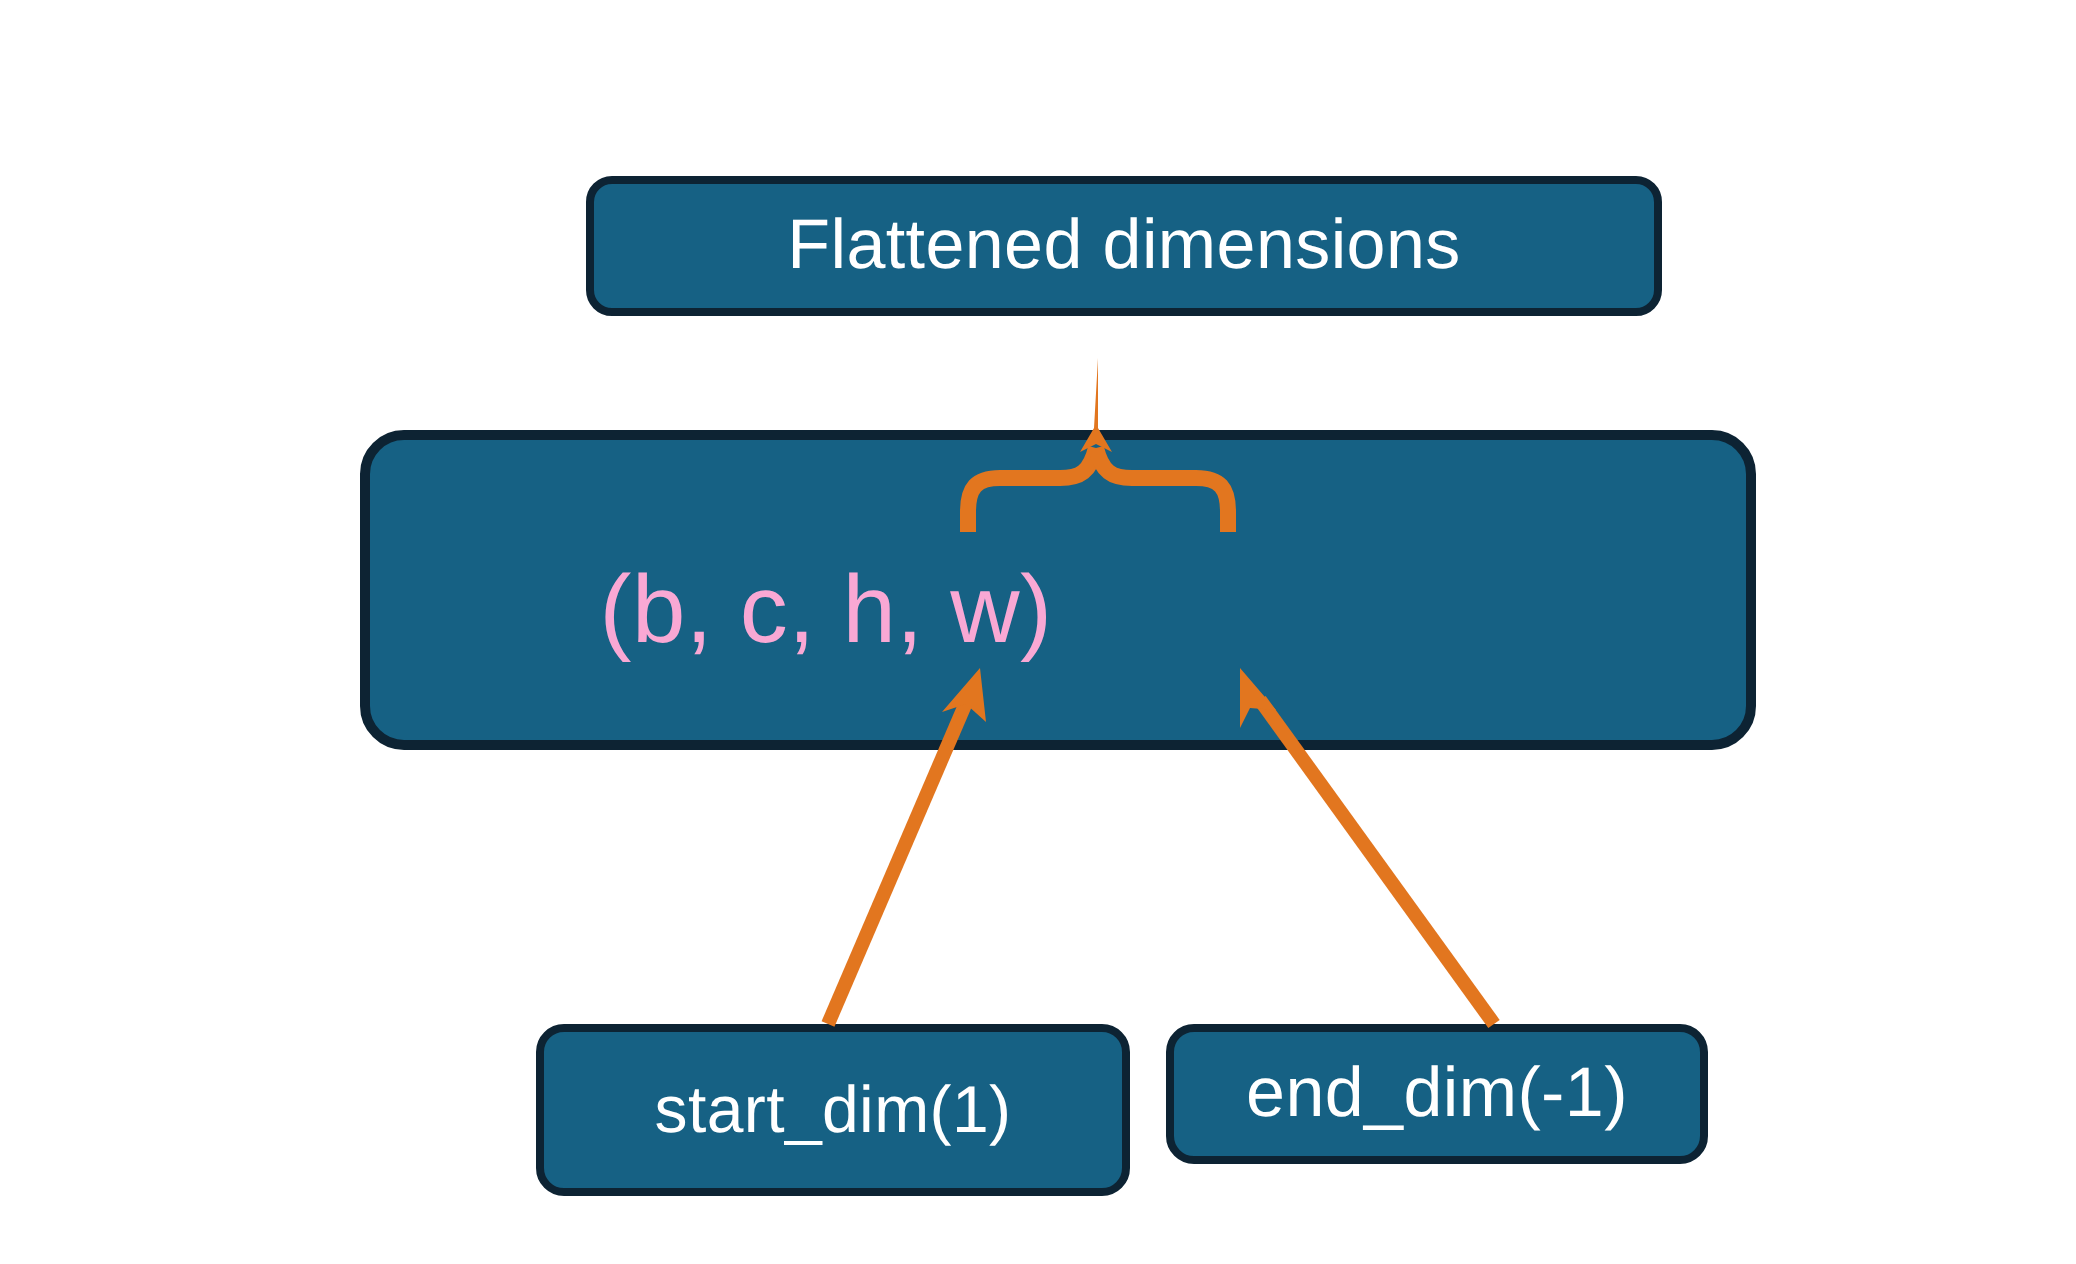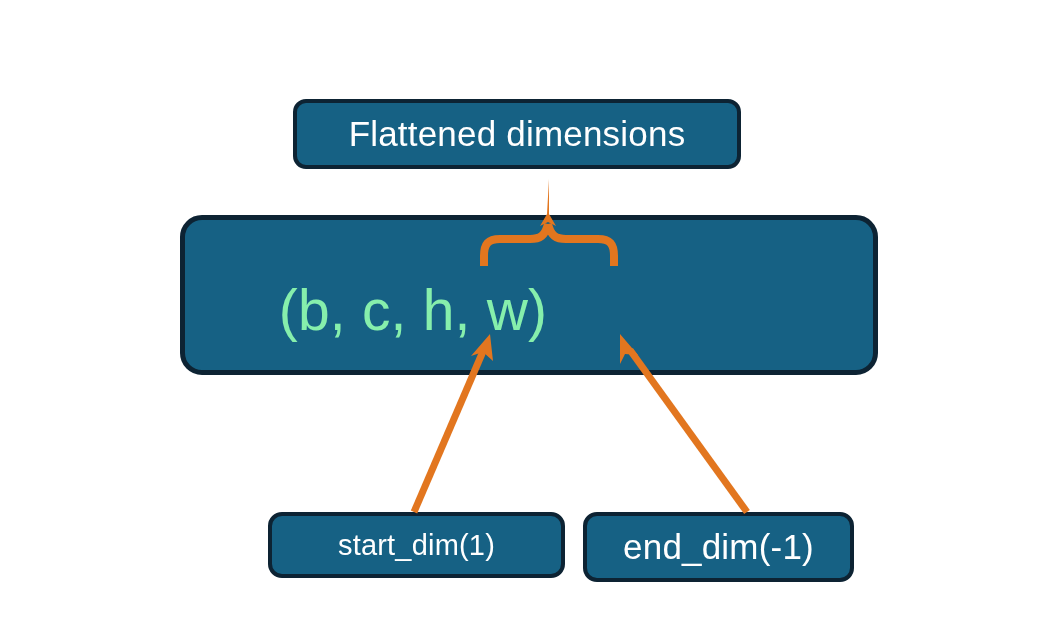--- a/index.html
+++ b/index.html
@@ -27,54 +27,54 @@
     align-items: center;
     justify-content: center;
     color: #ffffff;
     font-weight: 400;
     letter-spacing: 0.2px;
     white-space: nowrap;
     z-index: 2;
   }
   #node-flattened {
     left: 293px;
-    top: 99px;
-    width: 448px;
+    top: 88px;
+    width: 538px;
     height: 70px;
     font-size: 35px;
     border-radius: 13px;
   }
   #node-shape {
     left: 180px;
     top: 215px;
     width: 698px;
     height: 160px;
     border-radius: 22px;
     border-width: 5px;
     align-items: flex-start;
     justify-content: flex-start;
   }
   #shape-label {
     position: absolute;
     left: 0;
     top: 62px;
     width: 698px;
     text-align: center;
-    font-size: 57px;
+    font-size: 48px;
     line-height: 1;
-    color: #86efac;
+    color: #f9a8d4;
     
     transform: translateX(-121px);
   }
   #node-start {
     left: 268px;
     top: 512px;
     width: 297px;
-    height: 66px;
-    font-size: 29px;
+    height: 86px;
+    font-size: 33px;
   }
   #node-end {
     left: 583px;
     top: 512px;
     width: 271px;
     height: 70px;
     font-size: 35px;
   }
   #overlay {
     position: absolute;

